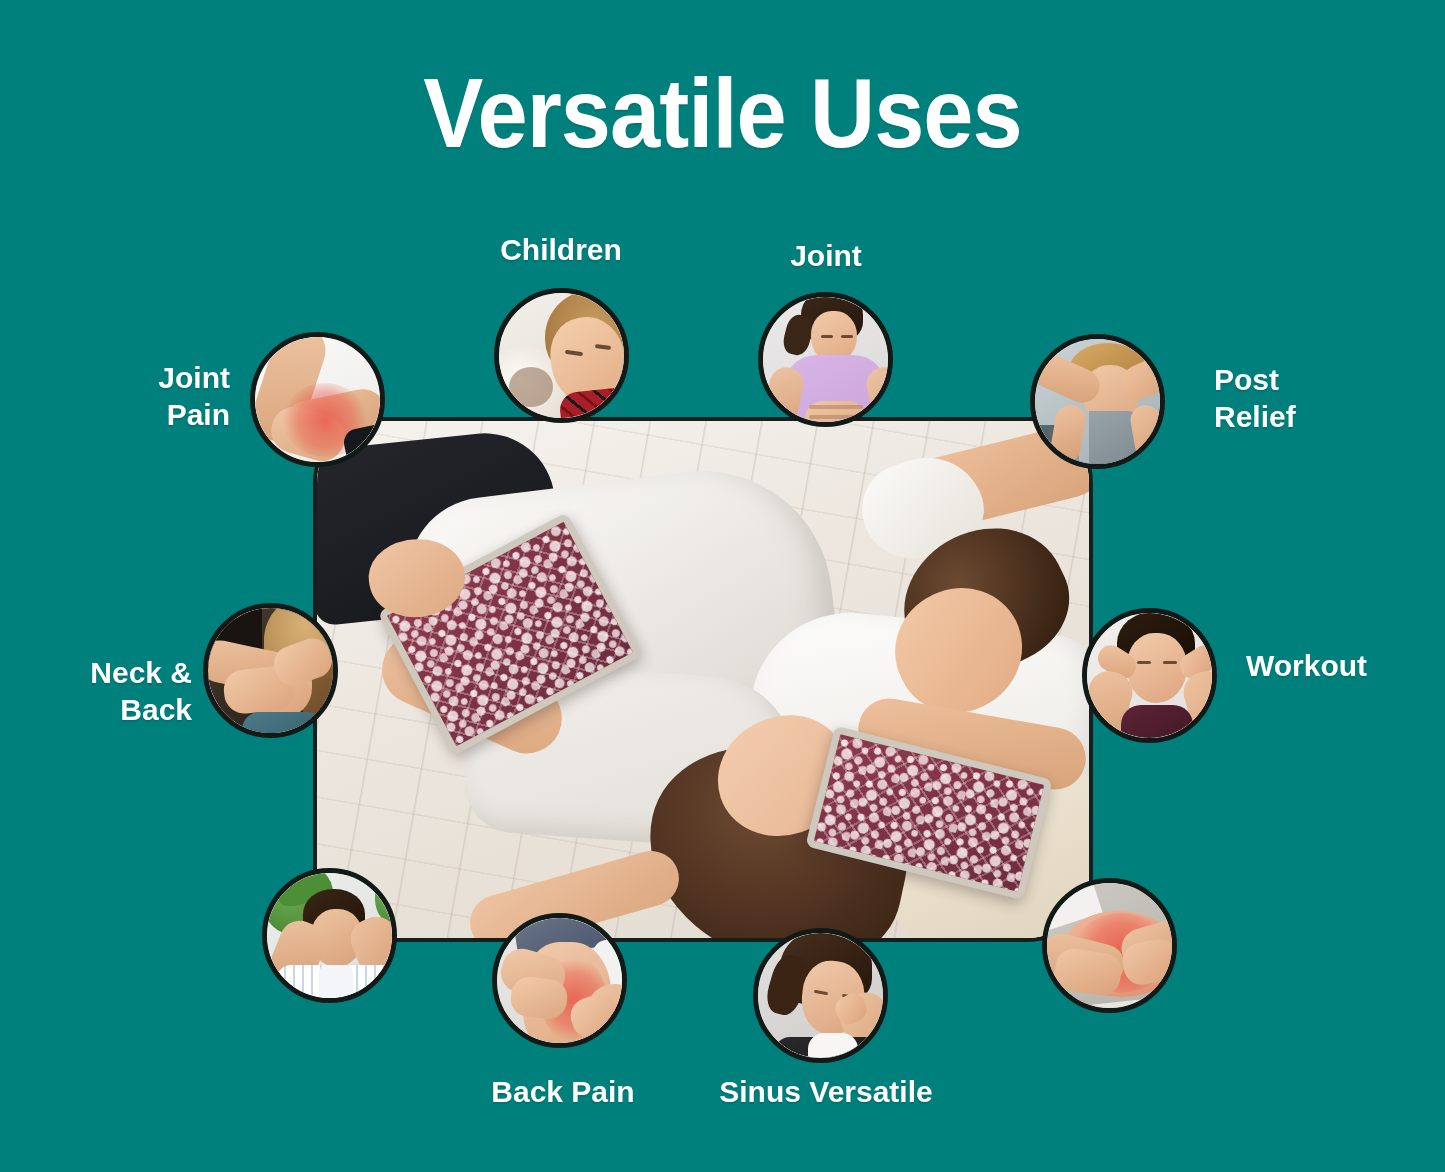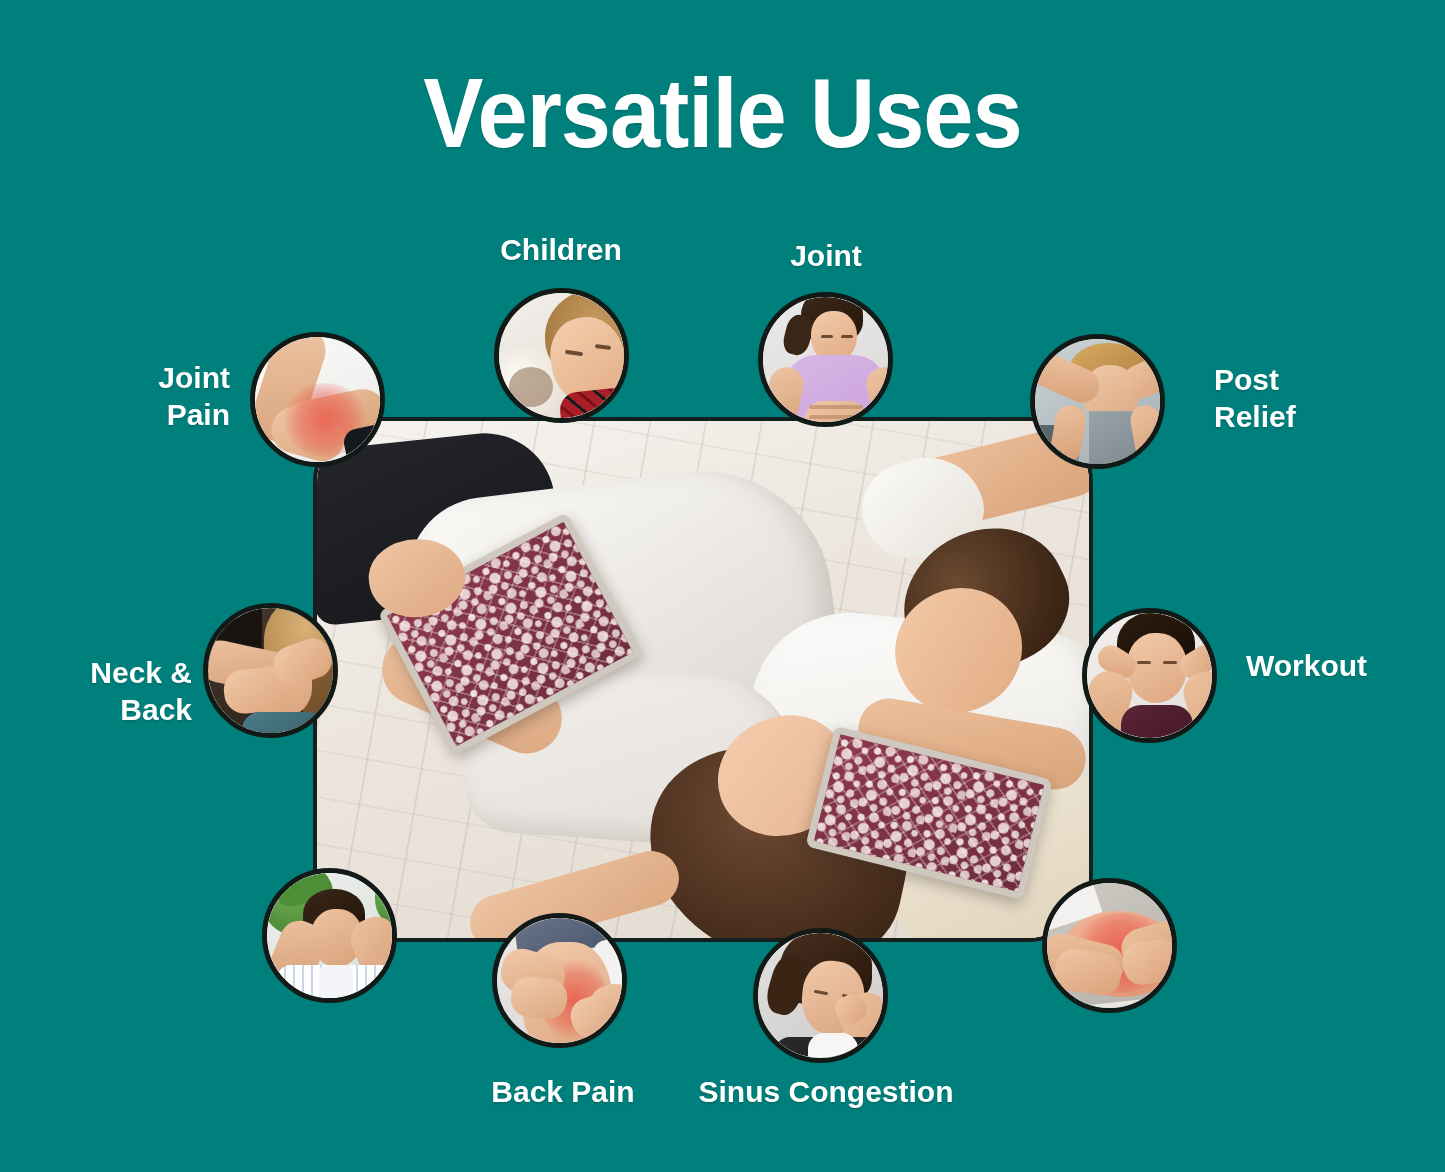--- a/index.html
+++ b/index.html
@@ -370,21 +370,21 @@
       <div class="bit" style="left:12px;top:22px;width:34px;height:60px;background:#3b2414;border-radius:40%;transform:rotate(16deg);"></div>
       <div class="bit" style="left:44px;top:28px;width:62px;height:74px;background:linear-gradient(150deg,#f0c9a9 0%,#dba581 100%);border-radius:44% 48% 52% 50%;transform:rotate(6deg);"></div>
       <div class="bit" style="left:56px;top:58px;width:14px;height:3px;background:#6d4a30;border-radius:2px;transform:rotate(10deg);"></div>
       <div class="bit" style="left:84px;top:62px;width:14px;height:3px;background:#6d4a30;border-radius:2px;transform:rotate(10deg);"></div>
       <div class="bit" style="left:86px;top:60px;width:48px;height:66px;background:linear-gradient(150deg,#eec4a2 0%,#d5a077 100%);border-radius:20px;transform:rotate(-22deg);"></div>
       <div class="bit" style="left:78px;top:62px;width:30px;height:28px;background:linear-gradient(150deg,#f1c8a6 0%,#dba47c 100%);border-radius:12px;transform:rotate(-28deg);"></div>
       <div class="bit" style="left:16px;top:104px;width:116px;height:48px;background:linear-gradient(150deg,#2a2a2c 0%,#161617 100%);border-radius:16px 16px 6px 6px;"></div>
       <div class="bit" style="left:50px;top:100px;width:50px;height:40px;background:#f7f6f4;border-radius:16px 16px 8px 8px;"></div>
     </div>
   </div>
-  <div class="label lab-center" style="left:666px; top:1074px; width:320px;">Sinus Congestion</div>
+  <div class="label lab-center" style="left:666px; top:1074px; width:320px;">Sinus Versatile</div>
 
   <div class="circle" style="left:492px; top:913px;">
     <div class="c-inner">
       <div class="bit" style="left:-8px;top:-8px;width:152px;height:152px;background:linear-gradient(150deg,#ecebe9 0%,#d6d4d1 100%);"></div>
       <div class="bit" style="left:18px;top:-10px;width:90px;height:44px;background:linear-gradient(160deg,#6c7789 0%,#4e5870 100%);border-radius:10px;transform:rotate(-8deg);"></div>
       <div class="bit" style="left:96px;top:22px;width:58px;height:60px;background:#f3f2f0;border-radius:14px;"></div>
       <div class="bit" style="left:26px;top:24px;width:88px;height:112px;background:linear-gradient(150deg,#f1cbad 0%,#dea67f 100%);border-radius:42% 44% 36% 38%;"></div>
       <div class="glow" style="left:44px;top:38px;width:66px;height:88px;"></div>
       <div class="bit" style="left:92px;top:66px;width:54px;height:78px;background:linear-gradient(150deg,#eec5a4 0%,#d8a178 100%);border-radius:26px;transform:rotate(-8deg);"></div>
       <div class="bit" style="left:4px;top:34px;width:64px;height:44px;background:linear-gradient(150deg,#f2cbab 0%,#dba681 100%);border-radius:20px;transform:rotate(16deg);"></div>

